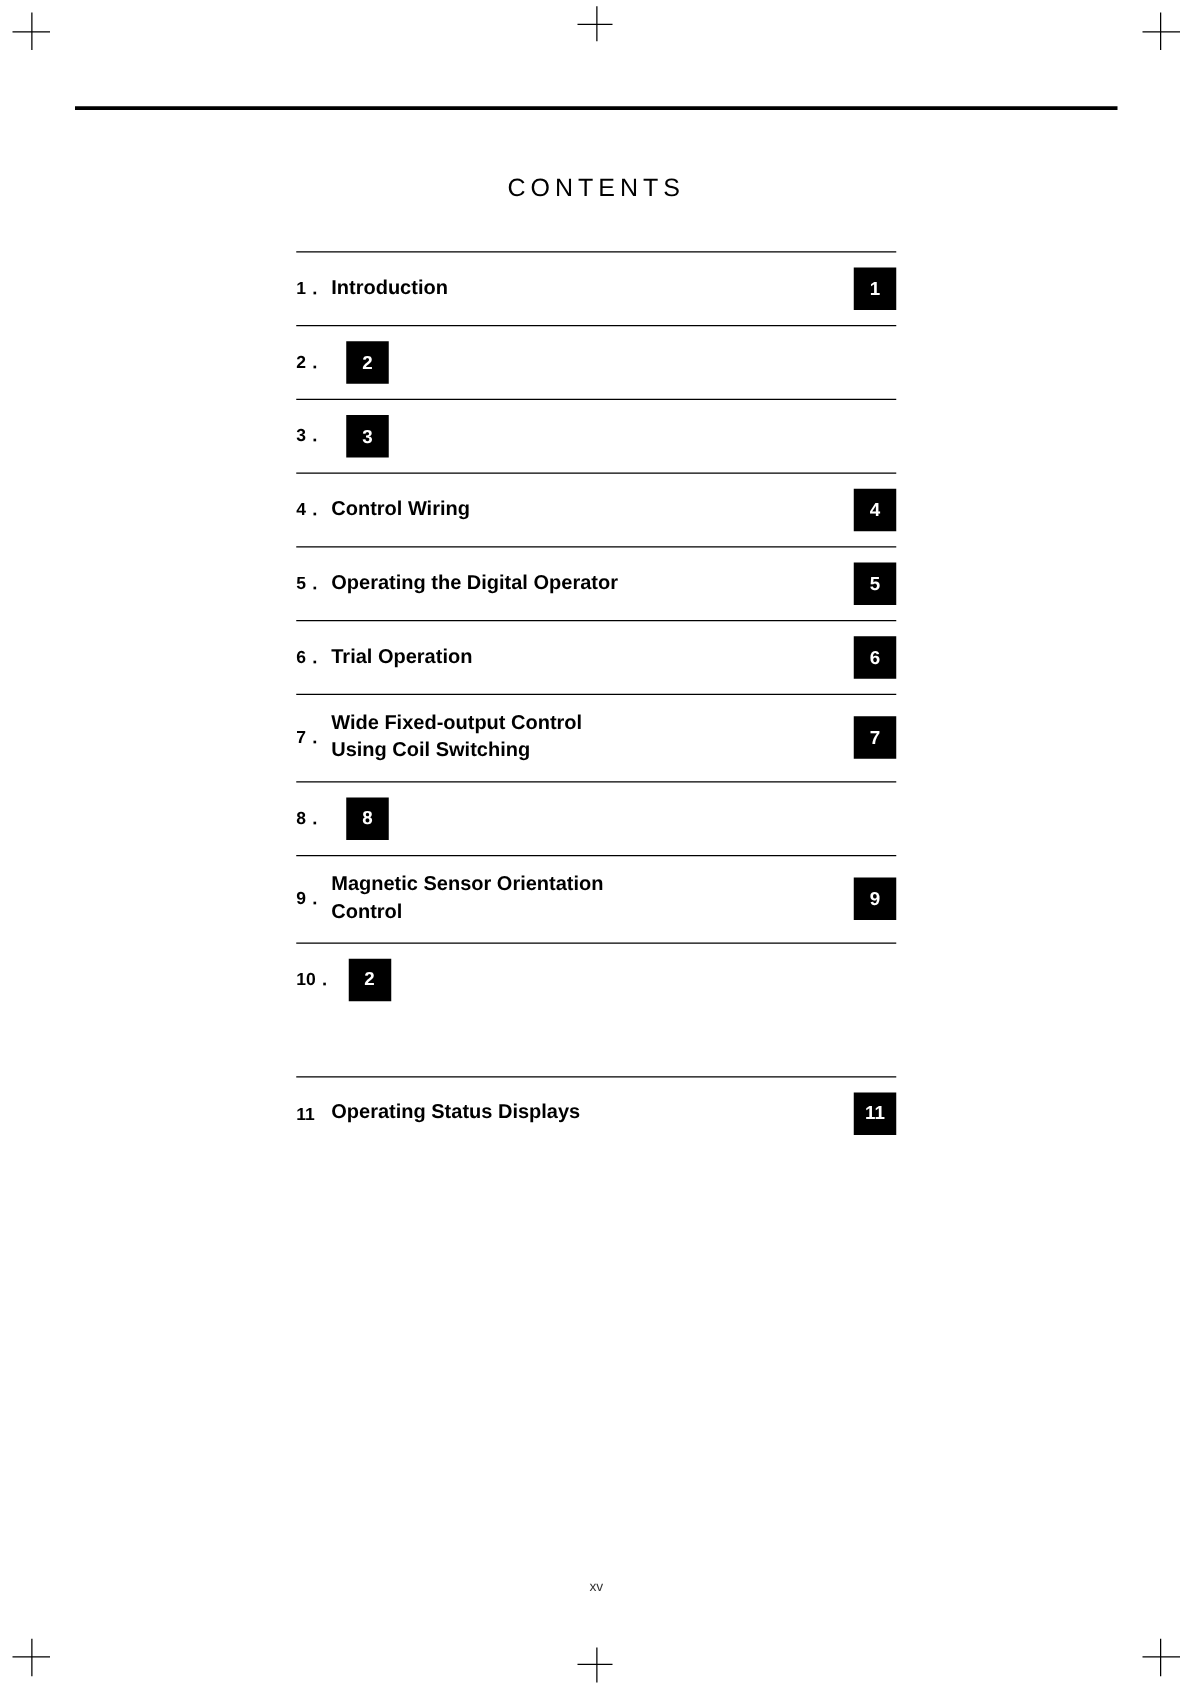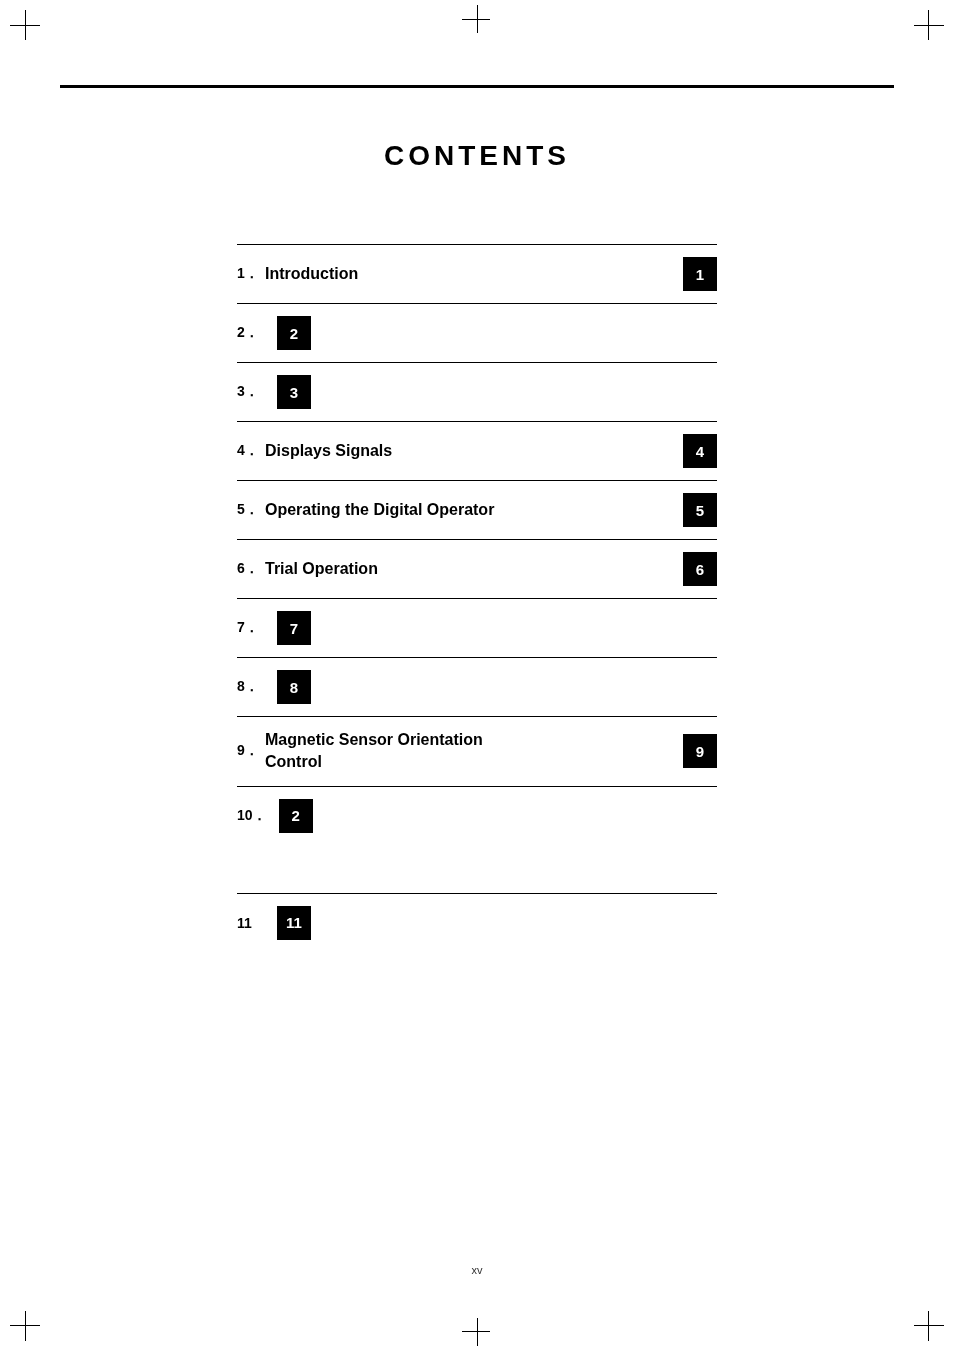--- a/index.html
+++ b/index.html
@@ -169,25 +169,25 @@
     .main-content {
       position: absolute;
       top: 110px;
       left: 60px;
       right: 60px;
     }
 
     
     .contents-title {
       text-align: center;
-      font-size: 28px;
-      font-weight: bold;
+      font-size: 20px;
+      font-weight: normal;
       letter-spacing: 4px;
       margin-top: 30px;
-      margin-bottom: 72px;
+      margin-bottom: 38px;
     }
 
     
     .toc-container {
       width: 100%;
       max-width: 480px;
       margin: 0 auto;
     }
 
     .toc-item {
@@ -271,38 +271,39 @@
       <div class="toc-page-badge">2</div>
     </div>
 
     <div class="toc-item">
       <span class="toc-number-prefix">3．</span>
       <div class="toc-page-badge">3</div>
     </div>
 
     <div class="toc-item">
       <span class="toc-number-prefix">4．</span>
-      <span class="toc-title">Displays Signals</span>
+      <span class="toc-title">Control Wiring</span>
       <div class="toc-page-badge">4</div>
     </div>
 
     <div class="toc-item">
       <span class="toc-number-prefix">5．</span>
       <span class="toc-title">Operating the Digital Operator</span>
       <div class="toc-page-badge">5</div>
     </div>
 
     <div class="toc-item">
       <span class="toc-number-prefix">6．</span>
       <span class="toc-title">Trial Operation</span>
       <div class="toc-page-badge">6</div>
     </div>
 
     <div class="toc-item">
       <span class="toc-number-prefix">7．</span>
+      <span class="toc-title">Wide Fixed-output Control<br>Using Coil Switching</span>
       <div class="toc-page-badge">7</div>
     </div>
 
     <div class="toc-item">
       <span class="toc-number-prefix">8．</span>
       <div class="toc-page-badge">8</div>
     </div>
 
     <div class="toc-item">
       <span class="toc-number-prefix">9．</span>
@@ -310,19 +311,20 @@
       <div class="toc-page-badge">9</div>
     </div>
 
     <div class="toc-item">
       <span class="toc-number-prefix">10．</span>
       <div class="toc-page-badge">2</div>
     </div>
 
     <div class="toc-item">
       <span class="toc-number-prefix">11</span>
+      <span class="toc-title">Operating Status Displays</span>
       <div class="toc-page-badge">11</div>
     </div>
 
   </div>
 </div>
 
 <div class="page-number">xv</div>
 
 </body></html>

